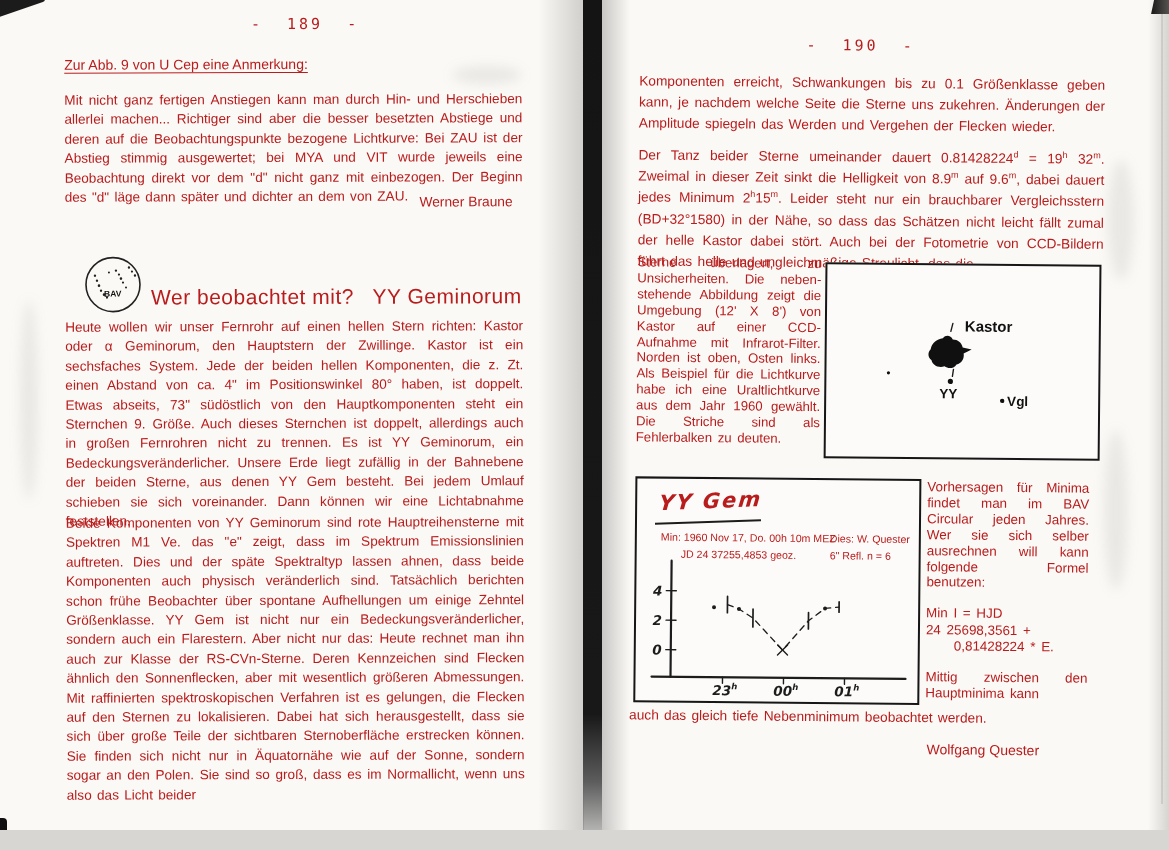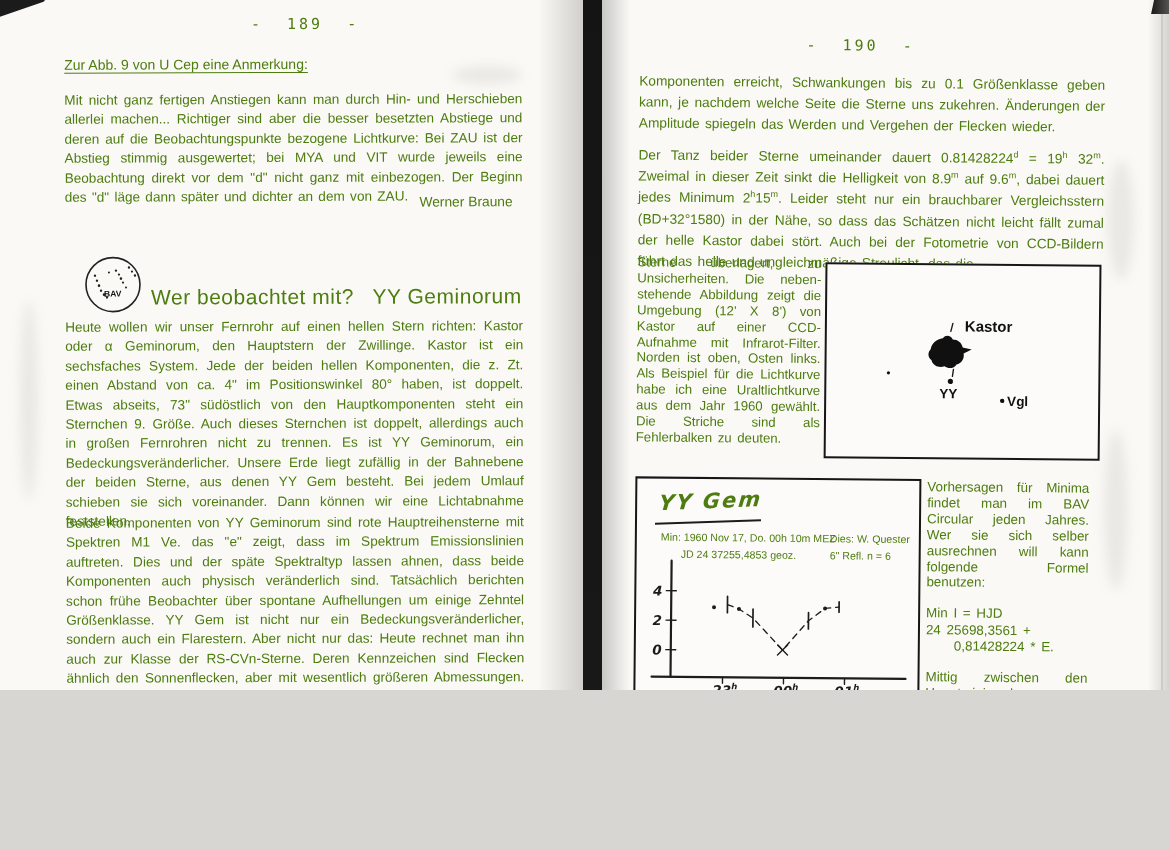--- a/index.html
+++ b/index.html
@@ -1,17 +1,17 @@
 <!DOCTYPE html>
 <html><head>
 <meta charset="utf-8">
 <style>
   html,body{margin:0;padding:0;background:#d8d6d2;}
-  #scan{position:relative;width:1169px;height:690px;background:#faf9f6;overflow:hidden;
-        font-family:"Liberation Sans",sans-serif;color:#4d7c0f;}
+  #scan{position:relative;width:1169px;height:830px;background:#faf9f6;overflow:hidden;
+        font-family:"Liberation Sans",sans-serif;color:#b91c1c;}
   .abs{position:absolute;}
   .just{text-align:justify;}
   .pre{white-space:pre-wrap;}
   .body-txt{font-size:13.6px;line-height:19.4px;word-spacing:1.5px;}
   .rp-txt{font-size:13.7px;line-height:21.2px;word-spacing:1.5px;}
   sup{font-size:9px;line-height:0;vertical-align:super;}
   
   #page-left{left:0;top:0;width:585px;height:850px;transform:rotate(-0.2deg);transform-origin:0 0;}
   #page-right{left:600px;top:0;width:569px;height:850px;transform:rotate(0.55deg);transform-origin:0 0;}
   .pageno{font-family:"DejaVu Sans Mono",monospace;font-size:15px;letter-spacing:3px;text-align:center;}

